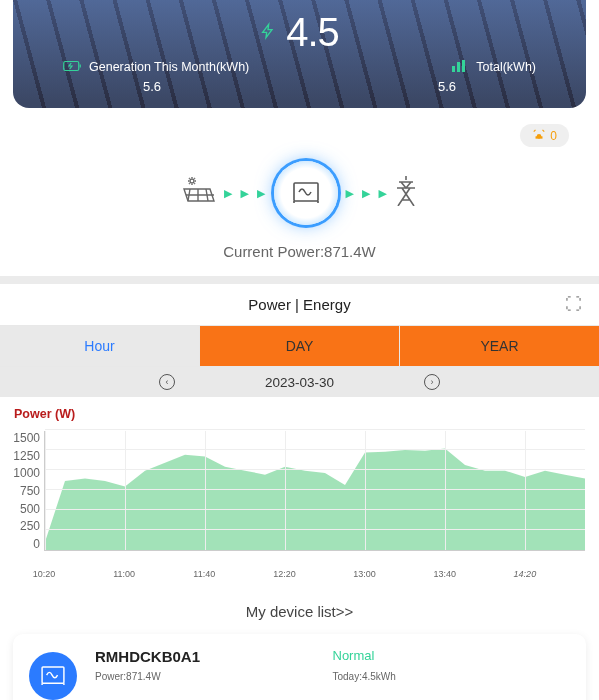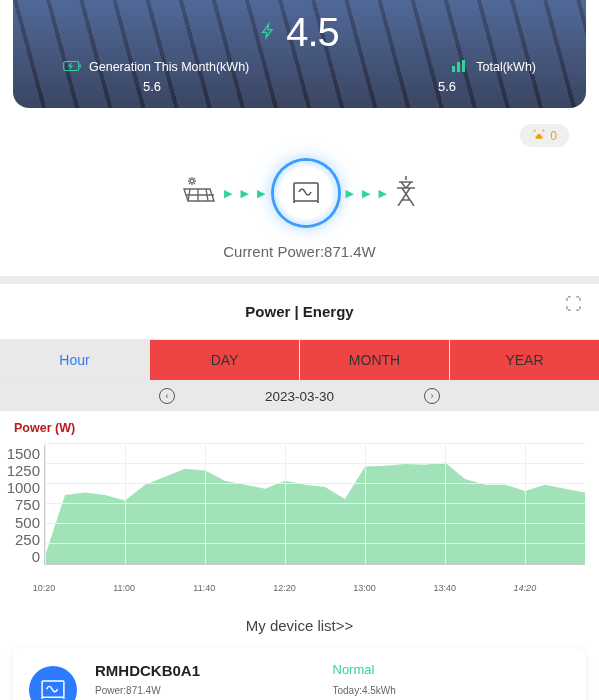--- a/index.html
+++ b/index.html
@@ -41,38 +41,38 @@
   background: radial-gradient(circle, #fff 55%, #d6ecff 70%, #fff 100%);
   box-shadow: 0 0 0 3px #3b9dff, 0 0 18px rgba(59,157,255,.6);
   display: flex; align-items: center; justify-content: center;
 }
 .inverter svg { color: #555; }
 .curpow { text-align: center; color: #666; margin-top: 18px; font-size: 15px; }
 
 .sep { height: 8px; background: #ebebeb; margin-top: 16px; }
 
 
-.sect-head { display: flex; align-items: center; justify-content: center; position: relative; height: 56px; font-size: 15px; color: #222; border-bottom: 1px solid #e8e8e8; font-weight: bold; }
+.sect-head { display: flex; align-items: center; justify-content: center; position: relative; height: 42px; font-size: 15px; color: #222; border-bottom: 1px solid #e8e8e8; }
 .expand { position: absolute; right: 18px; top: 12px; color: #888; }
 
 
 .tabs { display: flex; border-bottom: 1px solid #e8e8e8; }
-.tab { flex: 1; text-align: center; padding: 12px 0; font-size: 14px; color: #333; border-right: 1px solid #e8e8e8; background: #ef4444; cursor: pointer; }
+.tab { flex: 1; text-align: center; padding: 12px 0; font-size: 14px; color: #333; border-right: 1px solid #e8e8e8; background: #f97316; cursor: pointer; }
 .tab:last-child { border-right: none; }
 .tab.active { color: #2b7bff; background: #e9e9e9; font-weight: 500; }
 
 
 .datebar { display: flex; align-items: center; justify-content: center; gap: 90px; background: #e9e9e9; padding: 7px 0; font-size: 13.5px; color: #333; }
 .nav-btn { width: 16px; height: 16px; border: 1.2px solid #555; border-radius: 50%; display: flex; align-items: center; justify-content: center; font-size: 9px; color: #555; cursor: pointer; }
 
 
 .chart-wrap { padding: 10px 14px 0 14px; }
 .ylabel { font-size: 12.5px; font-weight: 600; color: #b91c1c; margin-bottom: 10px; }
 .plot { position: relative; height: 135px; display: flex; }
-.yaxis { display: flex; flex-direction: column; justify-content: space-between; align-items: flex-end; font-size: 15px; color: #666; width: 30px; padding-right: 4px; height: 120px; }
+.yaxis { display: flex; flex-direction: column; justify-content: space-between; align-items: flex-end; font-size: 12px; color: #666; width: 30px; padding-right: 4px; height: 120px; }
 .plotarea { position: relative; flex: 1; height: 120px; border-left: 1px solid #ccc; border-bottom: 1px solid #ccc; }
 .gridline { position: absolute; left: 0; right: 0; height: 1px; background: #eee; }
 .vline { position: absolute; top: 0; bottom: 0; width: 1px; background: #eee; }
 .plotarea svg { position: absolute; inset: 0; width: 100%; height: 100%; }
 .xaxis { display: flex; padding-left: 30px; font-size: 9px; color: #666; margin-top: 3px; }
 .xaxis span { position: absolute; transform: translateX(-50%); }
 .xaxis-wrap { position: relative; height: 12px; flex: 1; }
 
 
 .devhead { text-align: center; font-size: 15px; color: #444; margin-top: 22px; margin-bottom: 14px; }
@@ -173,21 +173,20 @@
   <span class="expand">
     <svg width="15" height="15" viewBox="0 0 16 16" fill="none" stroke="currentColor" stroke-width="1.4" stroke-dasharray="3 2">
       <path d="M1 5V1h4M15 5V1h-4M1 11v4h4M15 11v4h-4"></path>
     </svg>
   </span>
 </div>
 
 <div class="tabs">
   <div class="tab active">Hour</div>
   <div class="tab">DAY</div>
-  <div class="tab">MONTH</div>
   <div class="tab">YEAR</div>
 </div>
 
 <div class="datebar">
   <span class="nav-btn">‹</span>
   <span>2023-03-30</span>
   <span class="nav-btn">›</span>
 </div>
 
 <div class="chart-wrap">

